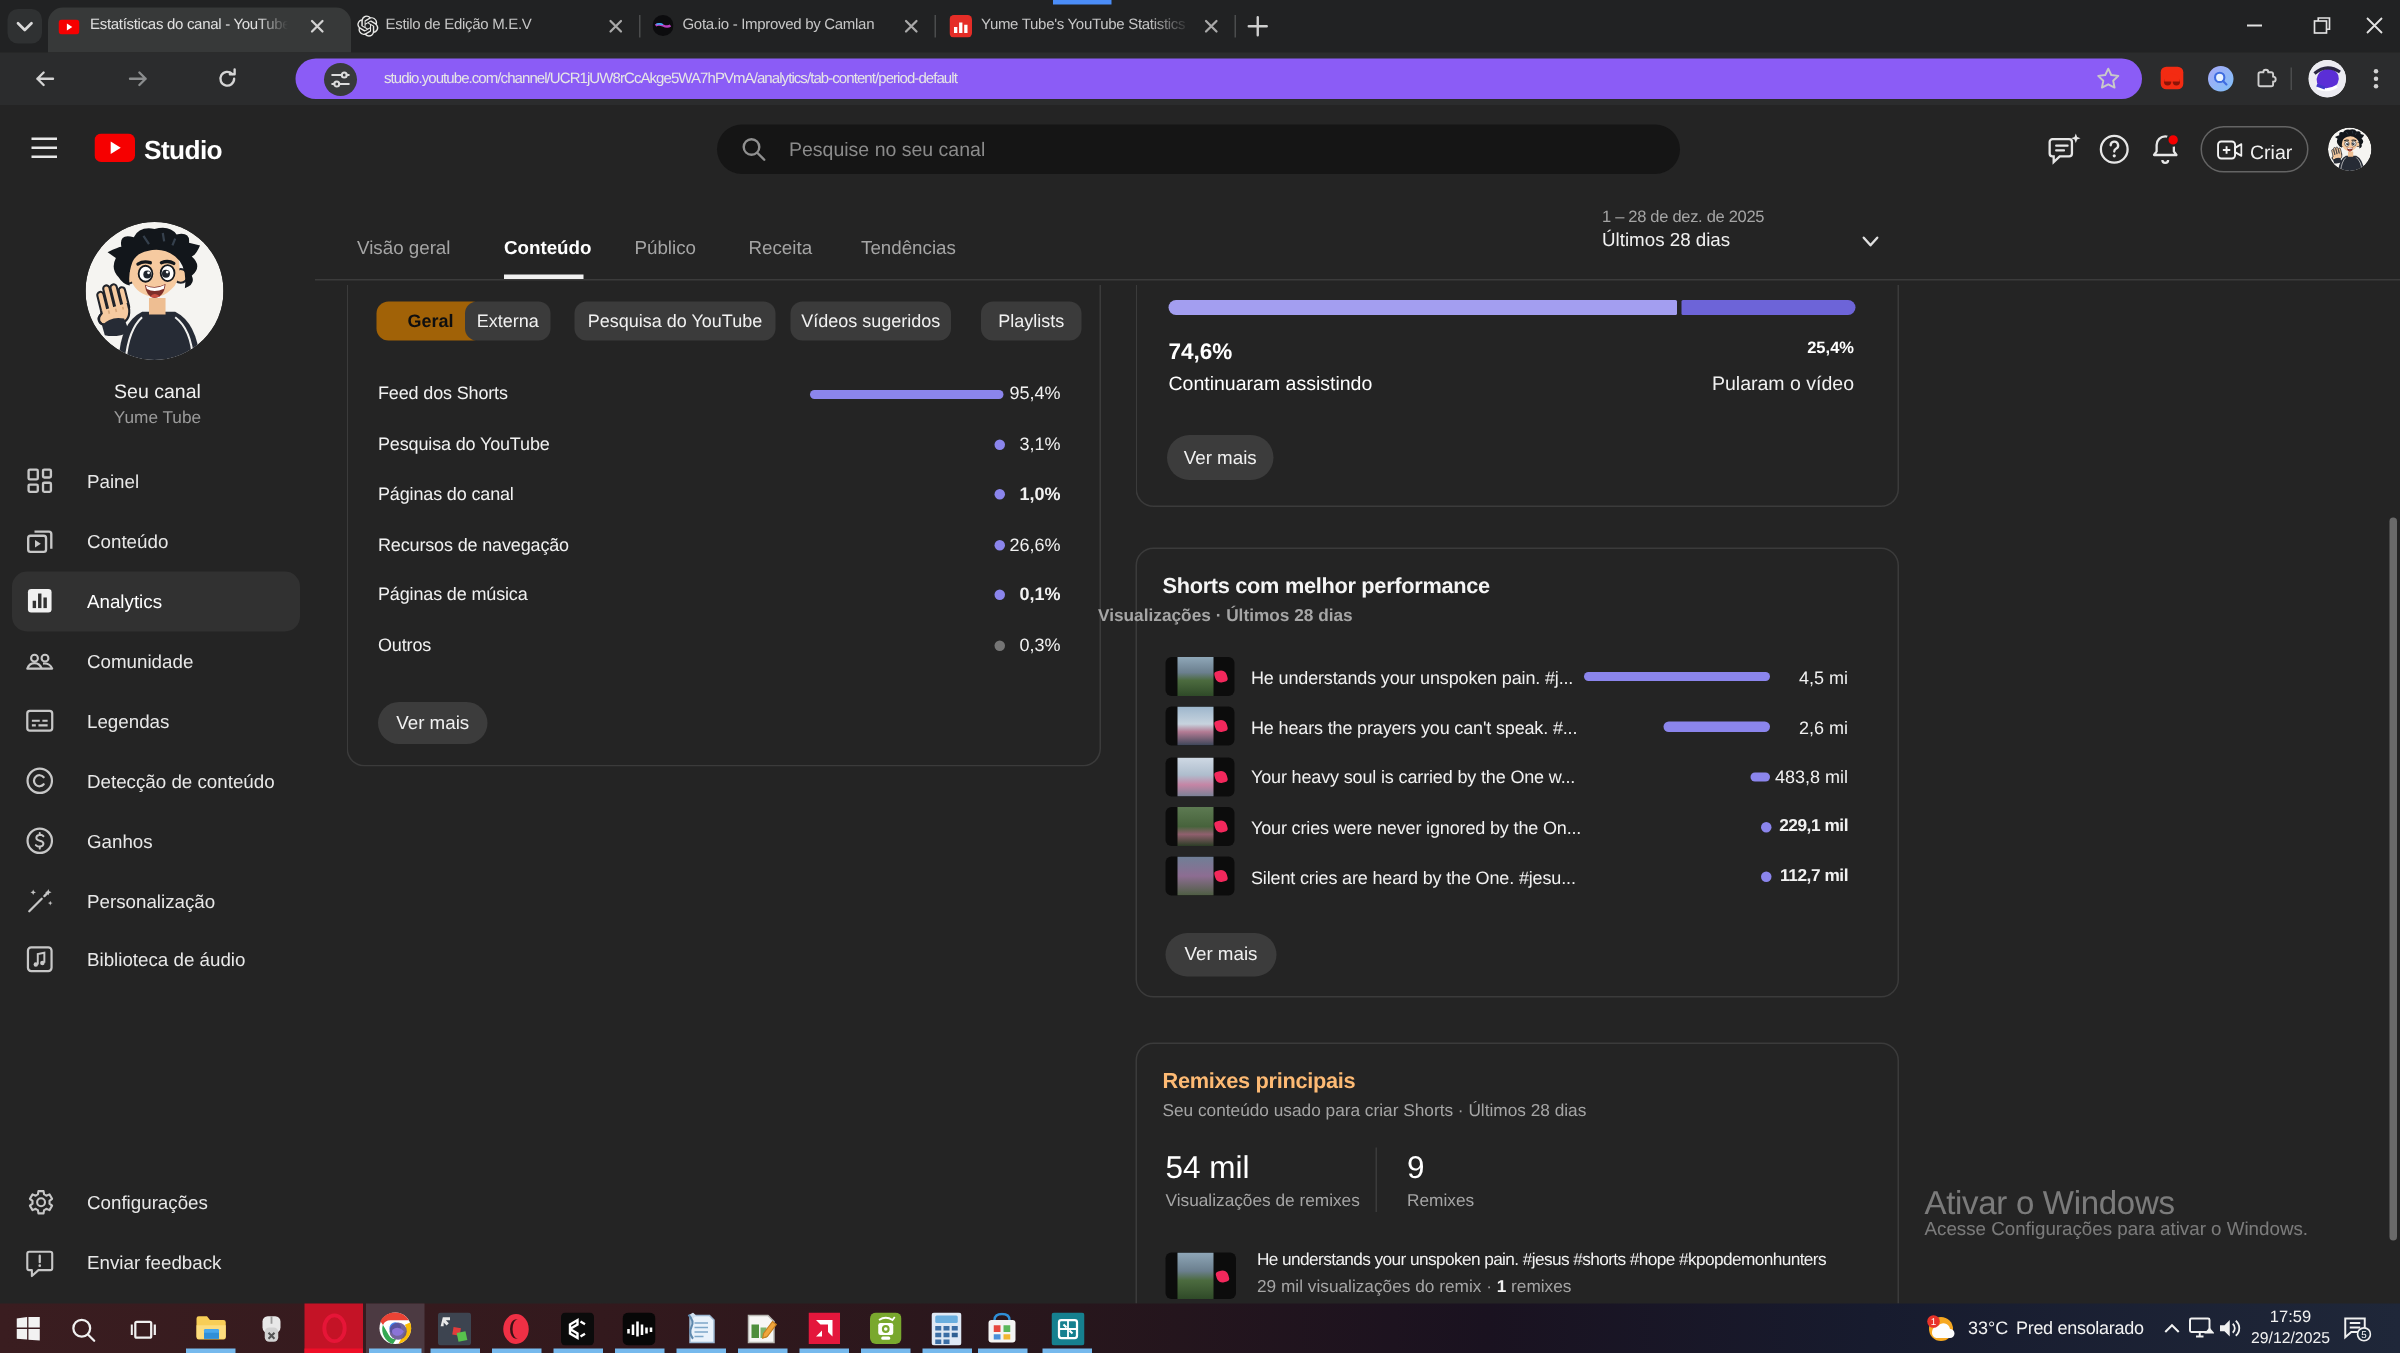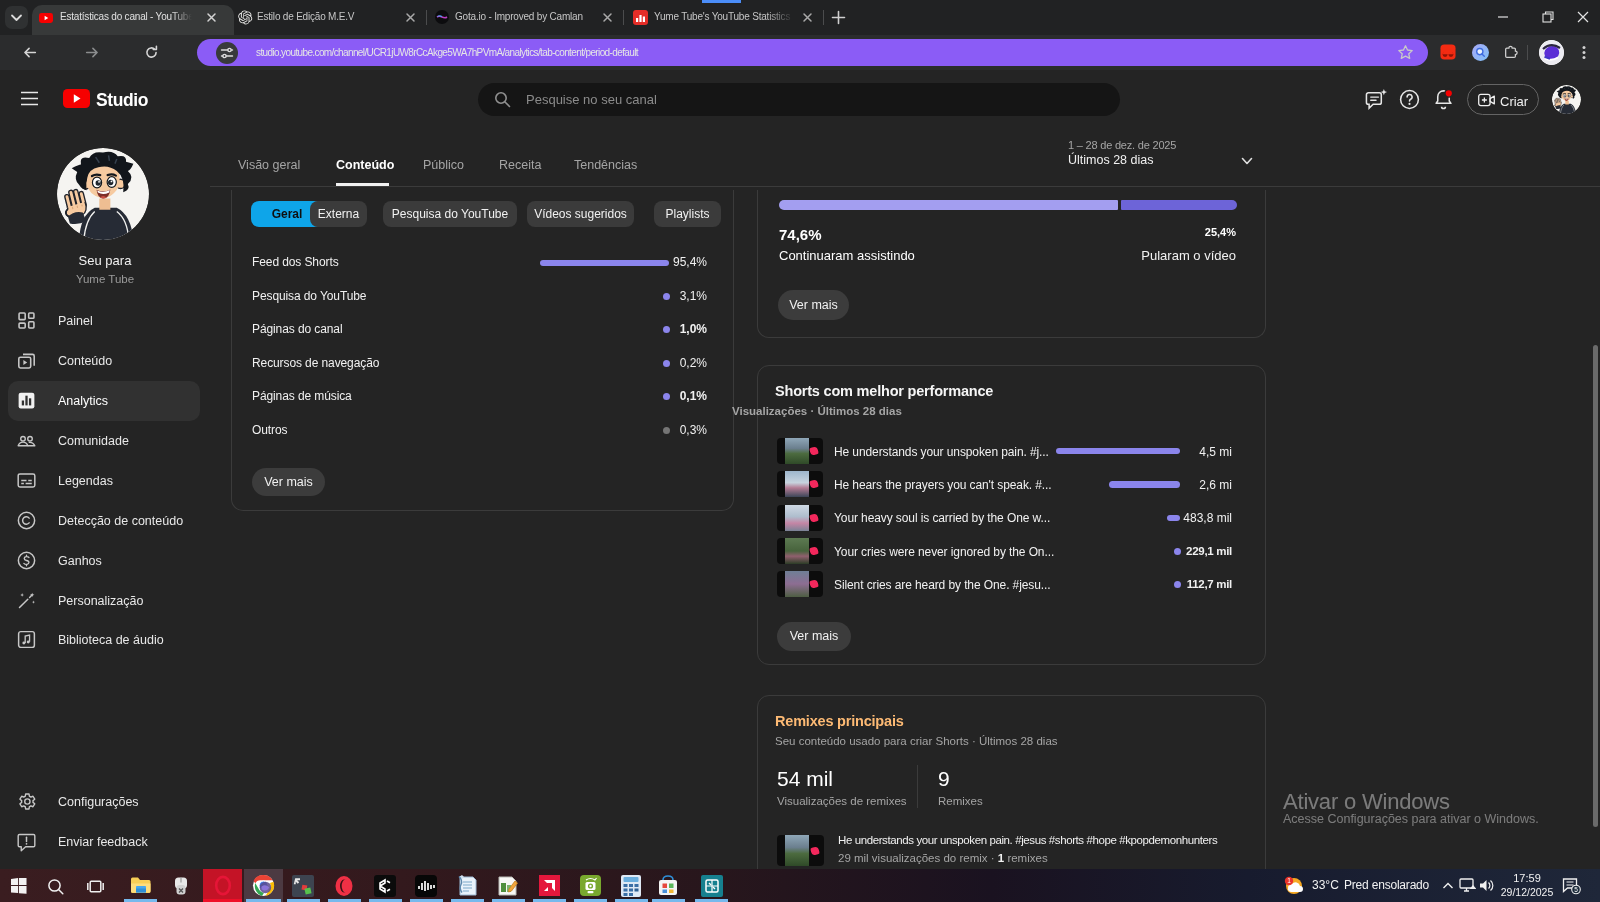--- a/index.html
+++ b/index.html
@@ -271,21 +271,21 @@
       <path d="M2.5 4.5 L7 9.5 L11.5 4.5" stroke="#e0e0e0" stroke-width="1.6" fill="none" stroke-linecap="round" stroke-linejoin="round"></path>
     </svg>
 </div>
 
 <div class="abs" id="sidebar" style="left:0;top:127px;width:210px;height:742px;background:#242424;">
   <div class="abs" style="left:57px;top:20.5px;width:92px;height:92px;border-radius:50%;overflow:hidden;">
     <svg width="92" height="92" viewBox="0 0 100 100">
         <use href="#boyavatar"></use>
       </svg>
   </div>
-  <div class="abs" style="left:0;top:126px;width:210px;text-align:center;font-size:13px;color:#f1f1f1;">Seu para</div>
+  <div class="abs" style="left:0;top:126px;width:210px;text-align:center;font-size:13px;color:#f1f1f1;">Seu canal</div>
   <div class="abs" style="left:0;top:146px;width:210px;text-align:center;font-size:11.5px;color:#9b9b9b;">Yume Tube</div>
 
   <div class="abs" style="left:8px;top:254px;width:192px;height:40px;border-radius:10px;background:#313131;"></div>
 
   <svg class="abs" style="left:16px;top:183px;" width="21" height="21" viewBox="0 0 24 24">
       <rect x="3.5" y="3.5" width="7" height="7.5" rx="1" fill="none" stroke="#c7c7c7" stroke-width="1.8"></rect>
       <rect x="14.5" y="3.5" width="6" height="6" rx="1" fill="none" stroke="#c7c7c7" stroke-width="1.8"></rect>
       <rect x="3.5" y="15" width="7" height="5.5" rx="1" fill="none" stroke="#c7c7c7" stroke-width="1.8"></rect>
       <rect x="14.5" y="13.5" width="6" height="7" rx="1" fill="none" stroke="#c7c7c7" stroke-width="1.8"></rect>
     </svg>
@@ -356,38 +356,38 @@
       <path d="M4 4 h16 a1.5 1.5 0 0 1 1.5 1.5 v11 a1.5 1.5 0 0 1 -1.5 1.5 h-9 l-5 4.5 v-4.5 h-2 a1.5 1.5 0 0 1 -1.5 -1.5 v-11 a1.5 1.5 0 0 1 1.5 -1.5 z" fill="none" stroke="#c7c7c7" stroke-width="1.6" stroke-linejoin="round"></path>
       <path d="M12 7 v5" stroke="#c7c7c7" stroke-width="1.7" stroke-linecap="round"></path>
       <circle cx="12" cy="14.6" r="1" fill="#c7c7c7"></circle>
     </svg>
   <div class="abs navitem" style="left:58px;top:708px;">Enviar feedback</div>
 </div>
 
 <div class="abs" id="content" style="left:0;top:190px;width:1600px;height:679px;overflow:hidden;">
 
   <div class="abs cardtop" style="left:231px;top:-10px;width:503px;height:331px;"></div>
-  <div class="abs chip" style="left:251px;width:72px;background:#0ea5e9;color:#0f0f0f;font-weight:bold;top:11px;">Geral</div>
+  <div class="abs chip" style="left:251px;width:72px;background:#a16207;color:#0f0f0f;font-weight:bold;top:11px;">Geral</div>
   <div class="abs chip" style="left:310px;width:57px;top:11px;">Externa</div>
   <div class="abs chip" style="left:383px;width:134px;top:11px;">Pesquisa do YouTube</div>
   <div class="abs chip" style="left:527px;width:107px;top:11px;">Vídeos sugeridos</div>
   <div class="abs chip" style="left:654px;width:67px;top:11px;">Playlists</div>
 
   <div class="abs row-label" style="left:252px;top:65px;">Feed dos Shorts</div>
   <div class="abs bar" style="left:540px;top:69.5px;width:129px;height:6.5px;"></div>
   <div class="abs val" style="left:640px;top:65px;width:67px;">95,4%</div>
   <div class="abs row-label" style="left:252px;top:98.5px;">Pesquisa do YouTube</div>
   <div class="abs dot" style="left:663px;top:102.5px;"></div>
   <div class="abs val" style="left:640px;top:98.5px;width:67px;">3,1%</div>
   <div class="abs row-label" style="left:252px;top:132px;">Páginas do canal</div>
   <div class="abs dot" style="left:663px;top:136px;"></div>
   <div class="abs val" style="left:640px;top:132px;width:67px;font-weight:bold;">1,0%</div>
   <div class="abs row-label" style="left:252px;top:165.5px;">Recursos de navegação</div>
   <div class="abs dot" style="left:663px;top:169.5px;"></div>
-  <div class="abs val" style="left:640px;top:165.5px;width:67px;">0,2%</div>
+  <div class="abs val" style="left:640px;top:165.5px;width:67px;">26,6%</div>
   <div class="abs row-label" style="left:252px;top:199px;">Páginas de música</div>
   <div class="abs dot" style="left:663px;top:203px;"></div>
   <div class="abs val" style="left:640px;top:199px;width:67px;font-weight:bold;">0,1%</div>
   <div class="abs row-label" style="left:252px;top:232.5px;">Outros</div>
   <div class="abs dot" style="left:663px;top:236.5px;background:#757575;"></div>
   <div class="abs val" style="left:640px;top:232.5px;width:67px;">0,3%</div>
   <div class="abs vermais" style="left:252px;top:278px;width:73px;height:28px;line-height:28px;">Ver mais</div>
 
   <div class="abs cardtop" style="left:757px;top:-10px;width:509px;height:158px;"></div>
   <div class="abs" style="left:779px;top:10px;width:339px;height:9.5px;border-radius:5px 1px 1px 5px;background:#a39ef0;"></div>

